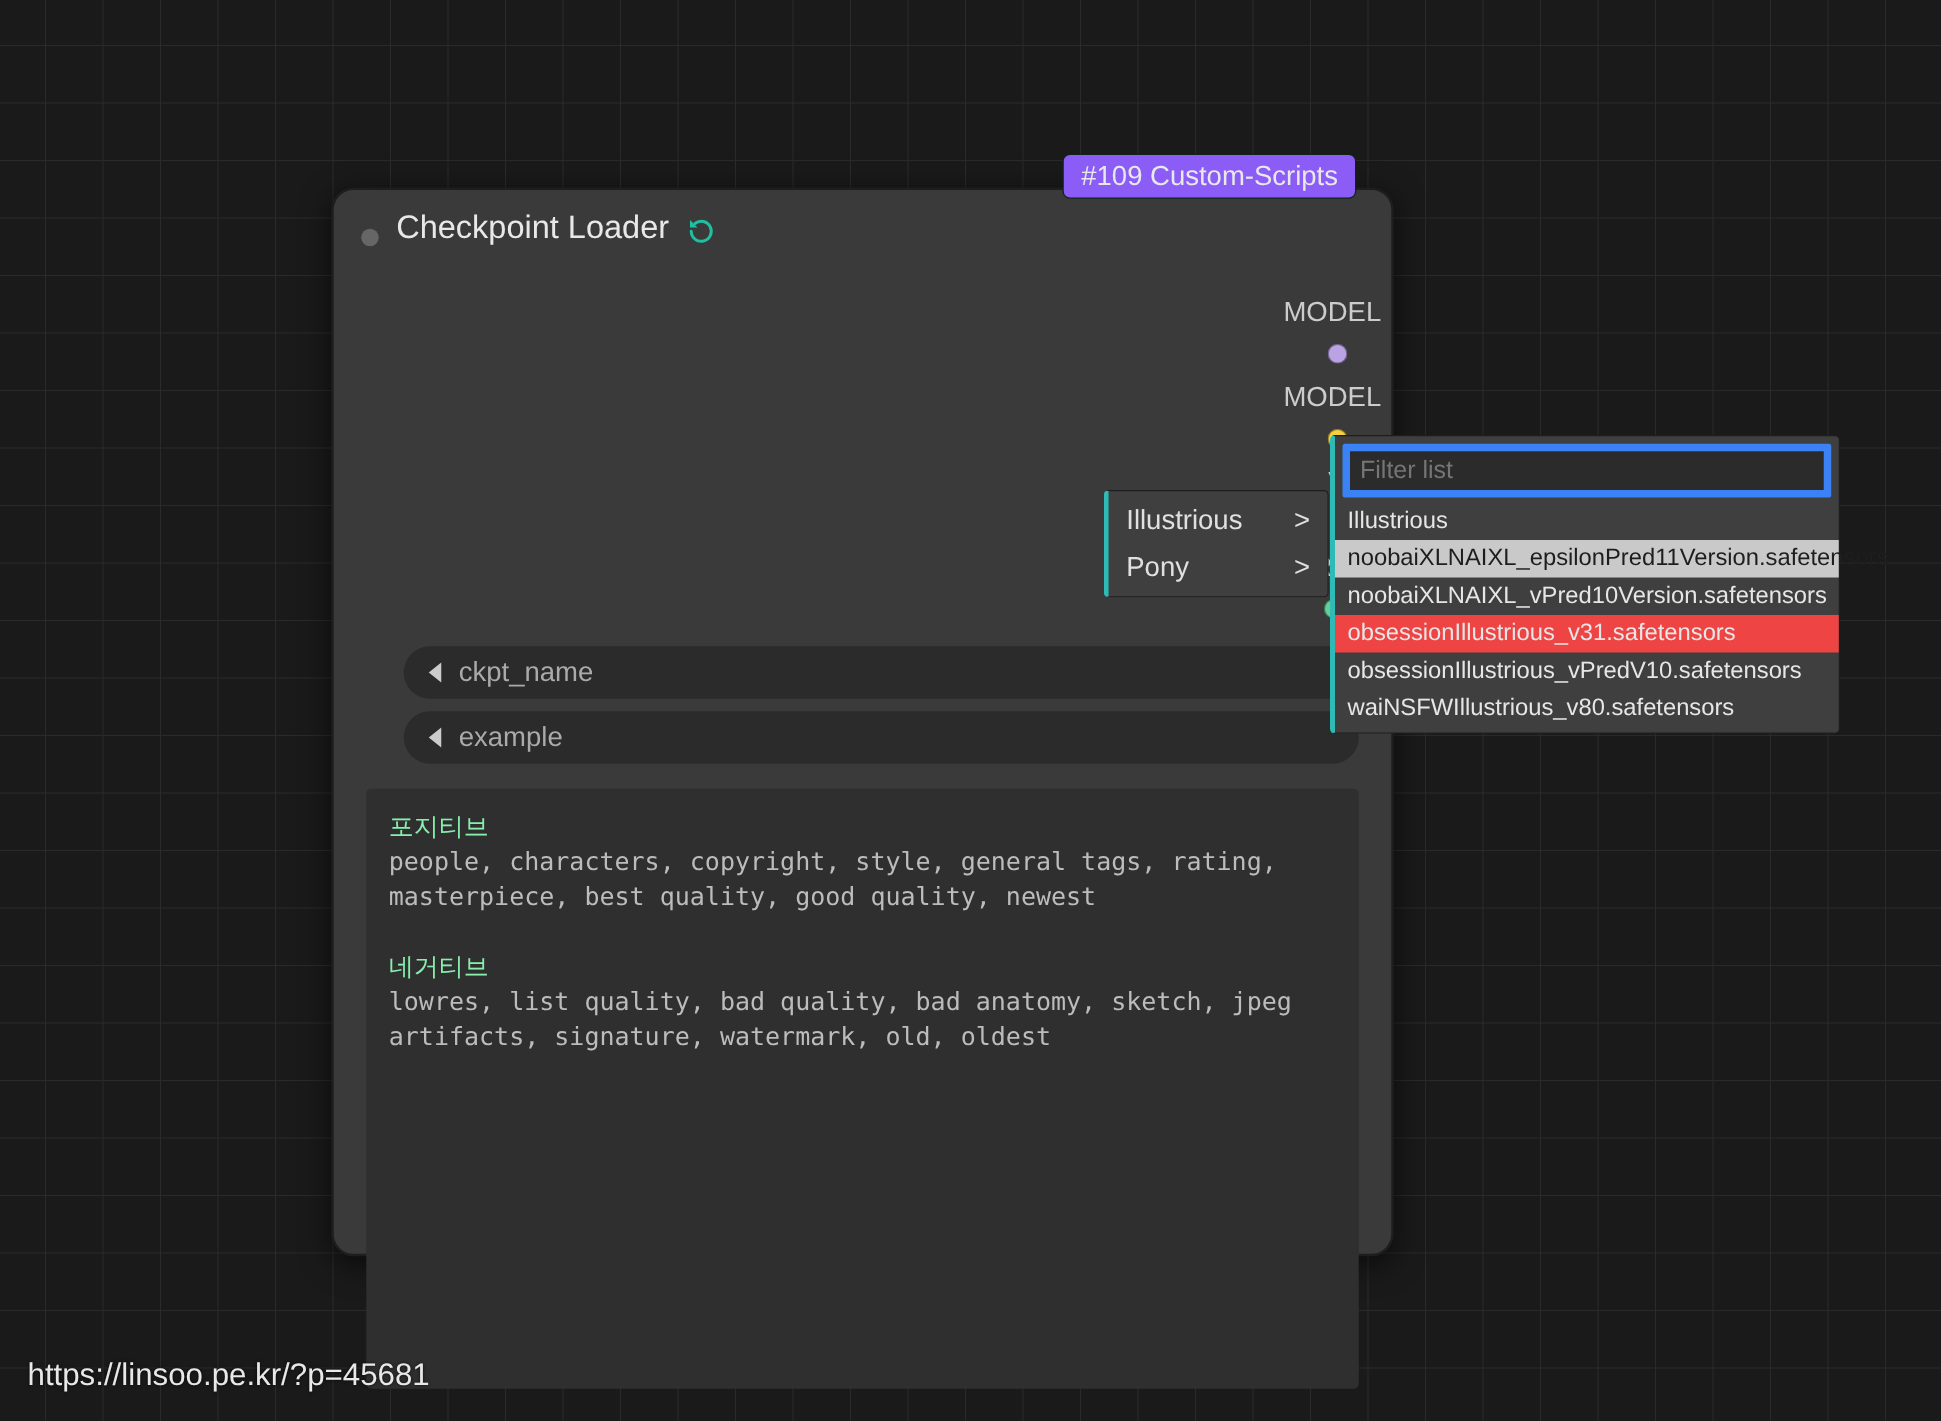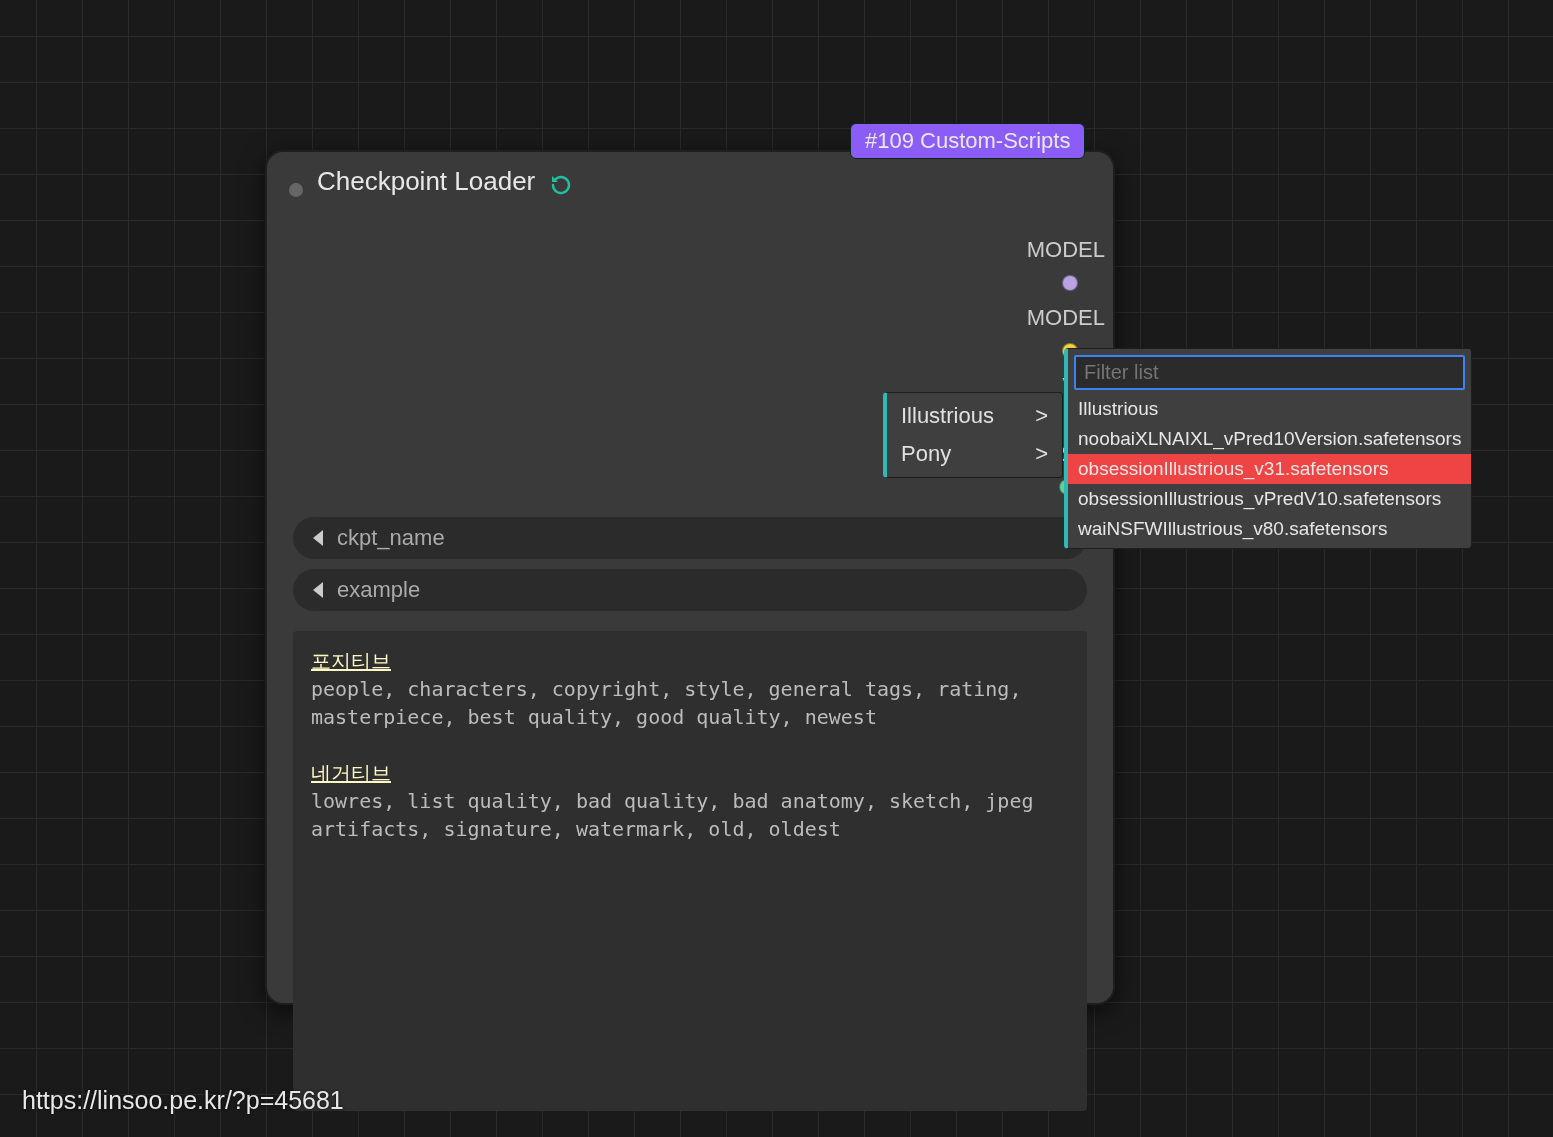--- a/index.html
+++ b/index.html
@@ -90,20 +90,21 @@
 .output-dot {
   width: 16px; height: 16px; border-radius: 50%;
   margin-right: -8px;
   border: 1px solid rgba(0,0,0,0.4);
 }
 .widgets {
   padding: 6px 26px 10px 26px;
   display: flex;
   flex-direction: column;
   gap: 10px;
+  margin-left: 30px;
 }
 .widget {
   background: #2b2b2b;
   border-radius: 22px;
   height: 42px;
   display: flex;
   align-items: center;
   padding: 0 20px;
   gap: 14px;
   font-size: 22px;
@@ -122,21 +123,21 @@
   background: #2f2f2f;
   border-radius: 4px;
   padding: 16px 18px 16px 18px;
   font-family: "Consolas", "Menlo", monospace;
   font-size: 20px;
   line-height: 1.4;
   color: #bcbcbc;
   white-space: pre-wrap;
   height: 480px;
 }
-.textarea-block .section-title { color: #fef9c3; text-decoration: underline; }
+.textarea-block .section-title { color: #86efac; }
 
 .submenu {
   position: absolute;
   left: 883px;
   top: 392px;
   width: 180px;
   background: #3f3f3f;
   border: 1px solid #1e1e1e;
   border-radius: 4px;
   z-index: 10;
@@ -161,21 +162,21 @@
   background: #3f3f3f;
   border: 1px solid #1e1e1e;
   border-radius: 4px;
   z-index: 11;
   border-left: 4px solid #2fbab5;
 }
 .filter-wrap { padding: 6px 6px 4px 6px; }
 .filter-input {
   width: 100%;
   background: #2b2b2b;
-  border: 2px solid #3b82f6;
+  border: 6px solid #3b82f6;
   outline: none;
   color: #ccc;
   font-size: 20px;
   padding: 4px 8px;
   border-radius: 2px;
 }
 .dropdown-list { padding-bottom: 4px; }
 .dropdown-item {
   padding: 4px 10px;
   font-size: 19px;
@@ -267,20 +268,21 @@
     <span class="chev">&gt;</span>
   </div>
 </div>
 
 <div class="dropdown">
   <div class="filter-wrap">
     <input class="filter-input" type="text" placeholder="Filter list" style="">
   </div>
   <div class="dropdown-list">
     <div class="dropdown-item">Illustrious</div>
+    <div class="dropdown-item light">noobaiXLNAIXL_epsilonPred11Version.safetensors</div>
     <div class="dropdown-item">noobaiXLNAIXL_vPred10Version.safetensors</div>
     <div class="dropdown-item hover">obsessionIllustrious_v31.safetensors</div>
     <div class="dropdown-item">obsessionIllustrious_vPredV10.safetensors</div>
     <div class="dropdown-item">waiNSFWIllustrious_v80.safetensors</div>
   </div>
 </div>
 
 <div class="url-label">https://linsoo.pe.kr/?p=45681</div>
 
 </body></html>

